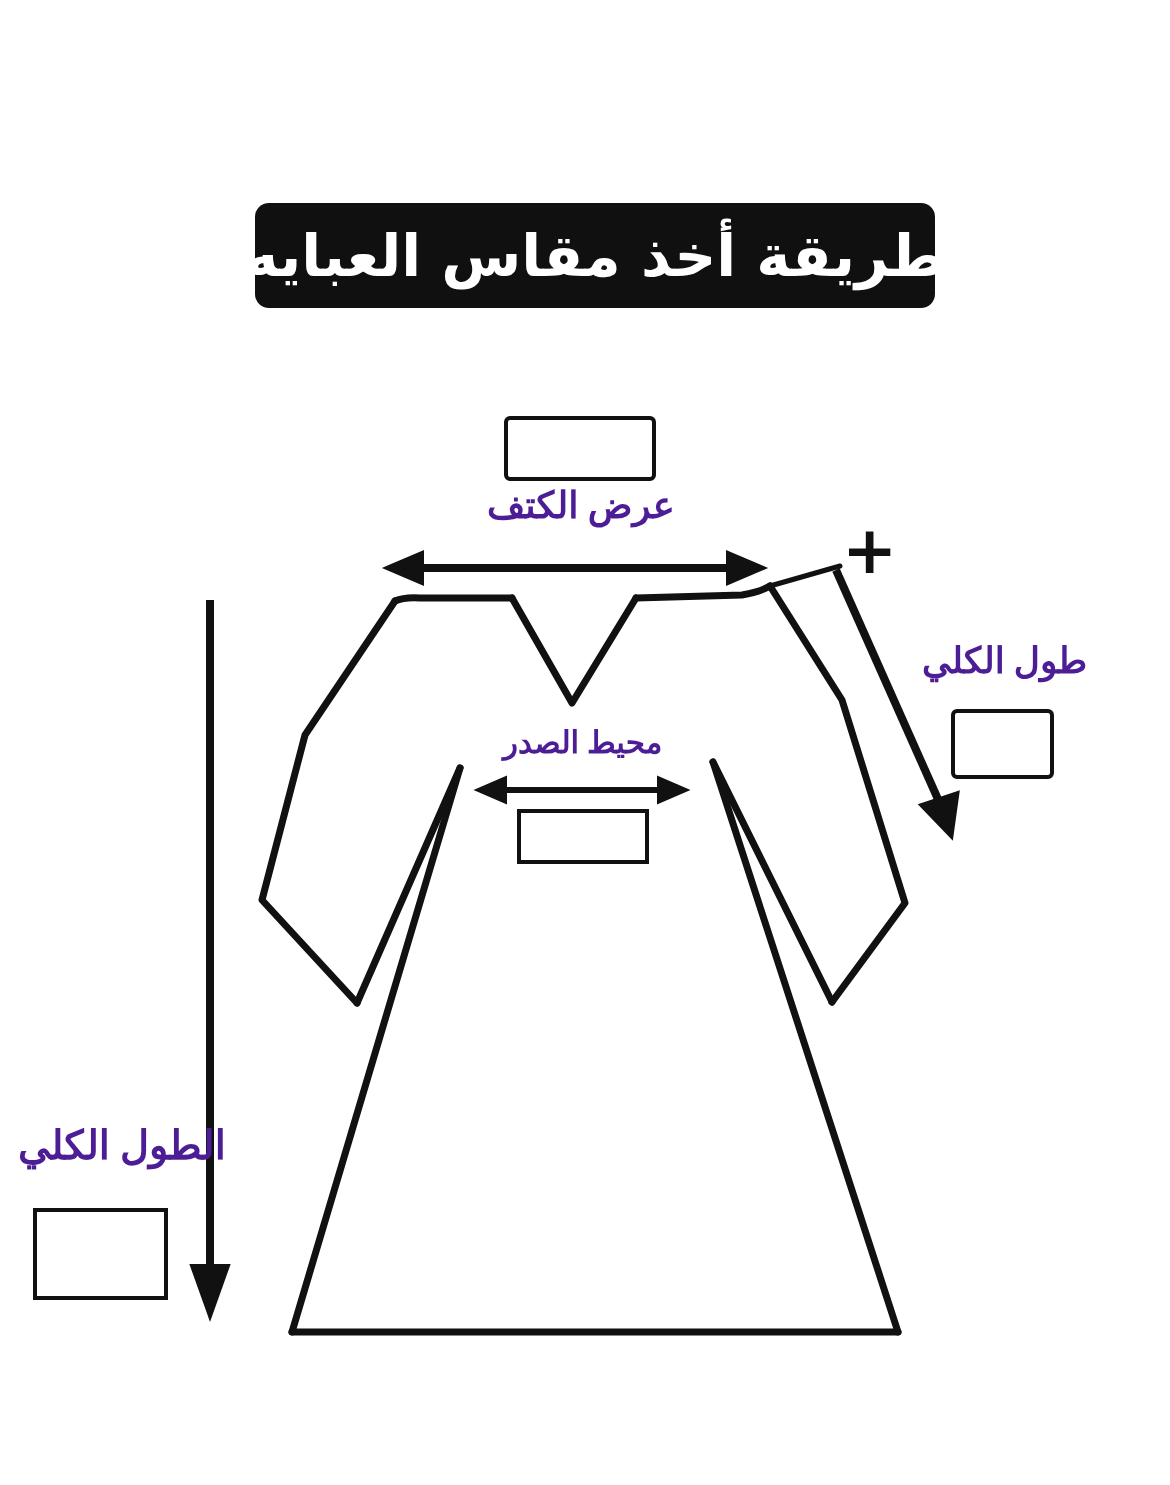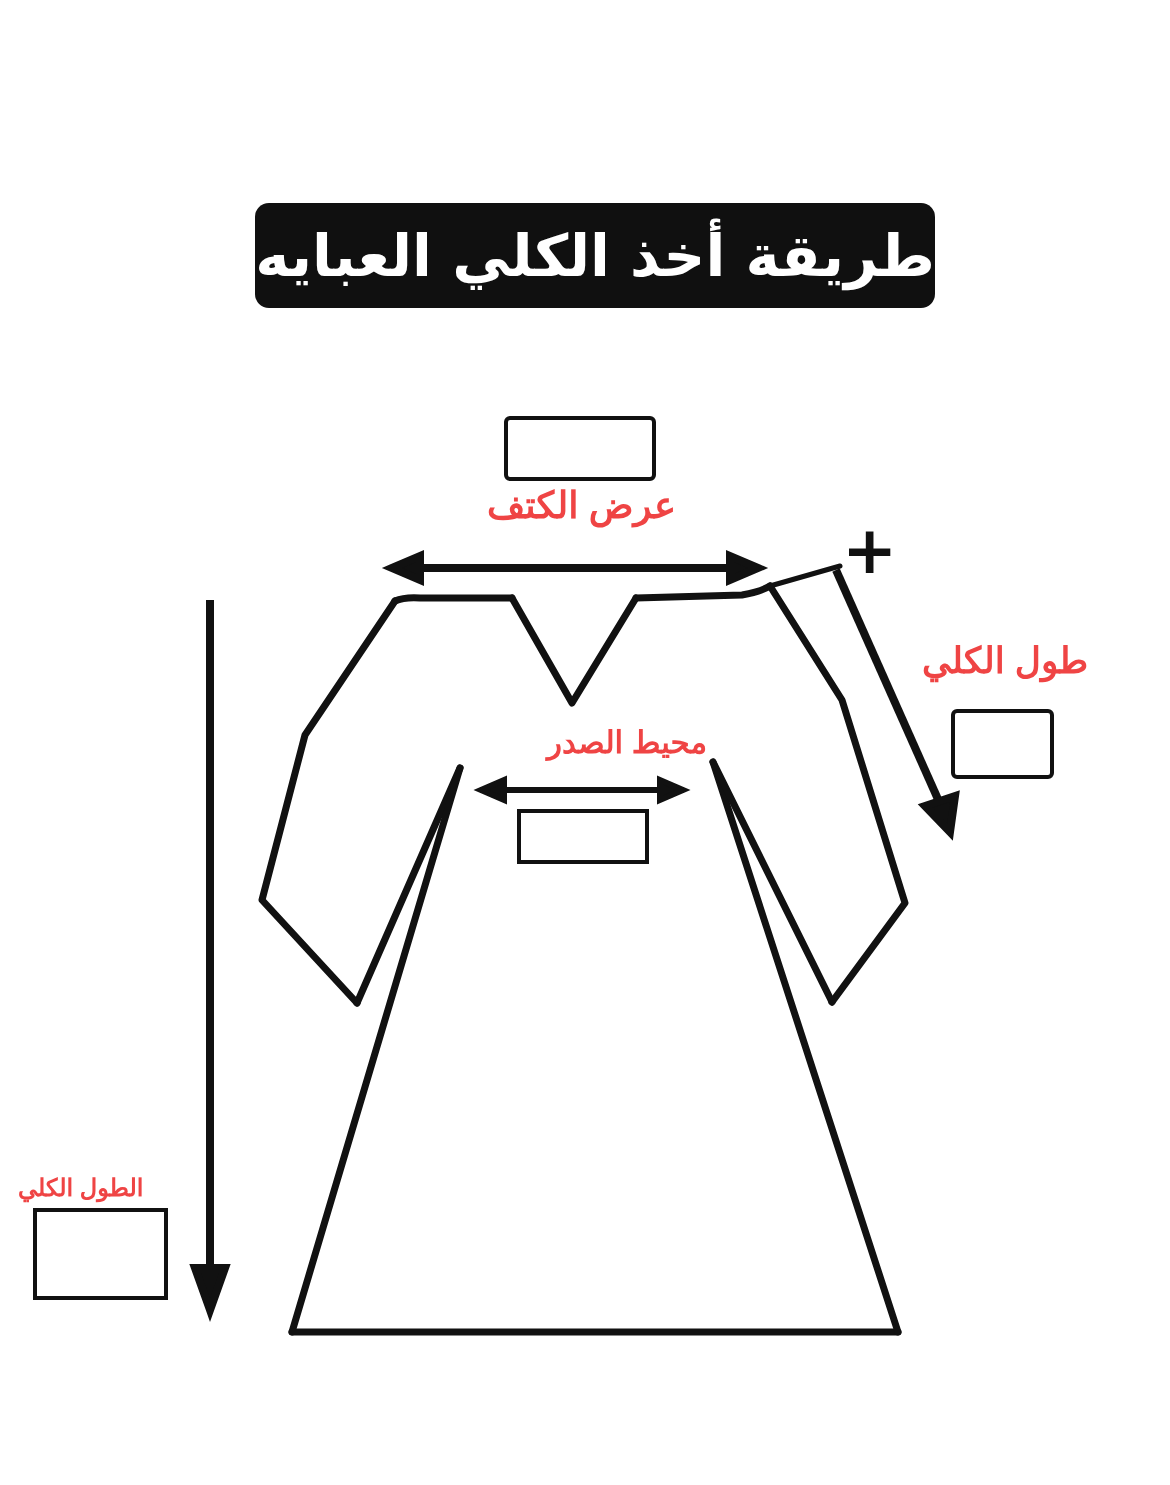--- a/index.html
+++ b/index.html
@@ -51,30 +51,30 @@
     background: #ffffff;
     border: 4px solid #111111;
     box-sizing: border-box;
   }
   .measure-box.rounded { border-radius: 6px; }
 
   
   .diagram-label {
     position: absolute;
     direction: rtl;
-    color: #ef4444;
+    color: #4c1d95;
     font-weight: 700;
     white-space: nowrap;
-    font-family: Liberation Sans, sans-serif;
+    font-family: Liberation Serif, serif;
     line-height: 1;
   }
   .label-shoulder { left: 487px; top: 487px; font-size: 37px; }
-  .label-chest    { left: 503px; top: 727px; font-size: 31px; margin-left: 44px; }
+  .label-chest    { left: 503px; top: 727px; font-size: 31px; }
   .label-arm      { left: 922px; top: 643px; font-size: 36px; }
-  .label-total    { left: 18px;  top: 1176px; font-size: 24px; }
+  .label-total    { left: 18px;  top: 1126px; font-size: 40px; }
 
   
   .plus-sign {
     position: absolute;
     left: 842px;
     top: 531px;
     width: 46px;
     height: 46px;
     color: #111111;
     font-size: 66px;
@@ -93,21 +93,21 @@
     height: 1485px;
     pointer-events: none;
   }
 </style>
 </head>
 <body>
 
 <div id="stage">
 
   <div class="title-banner">
-    <span class="title-text">طريقة أخذ الكلي العبايه</span>
+    <span class="title-text">طريقة أخذ مقاس العبايه</span>
   </div>
 
   <svg id="sketch" viewBox="0 0 1170 1485">
     <g fill="none" stroke="#111111" stroke-width="7" stroke-linecap="round" stroke-linejoin="round">
 
       <path d="M 395 601 L 305 735 L 262 900 L 357 1003"></path>
 
       <path d="M 357 1003 L 460 768"></path>
 
       <path d="M 460 768 L 292 1332"></path>

